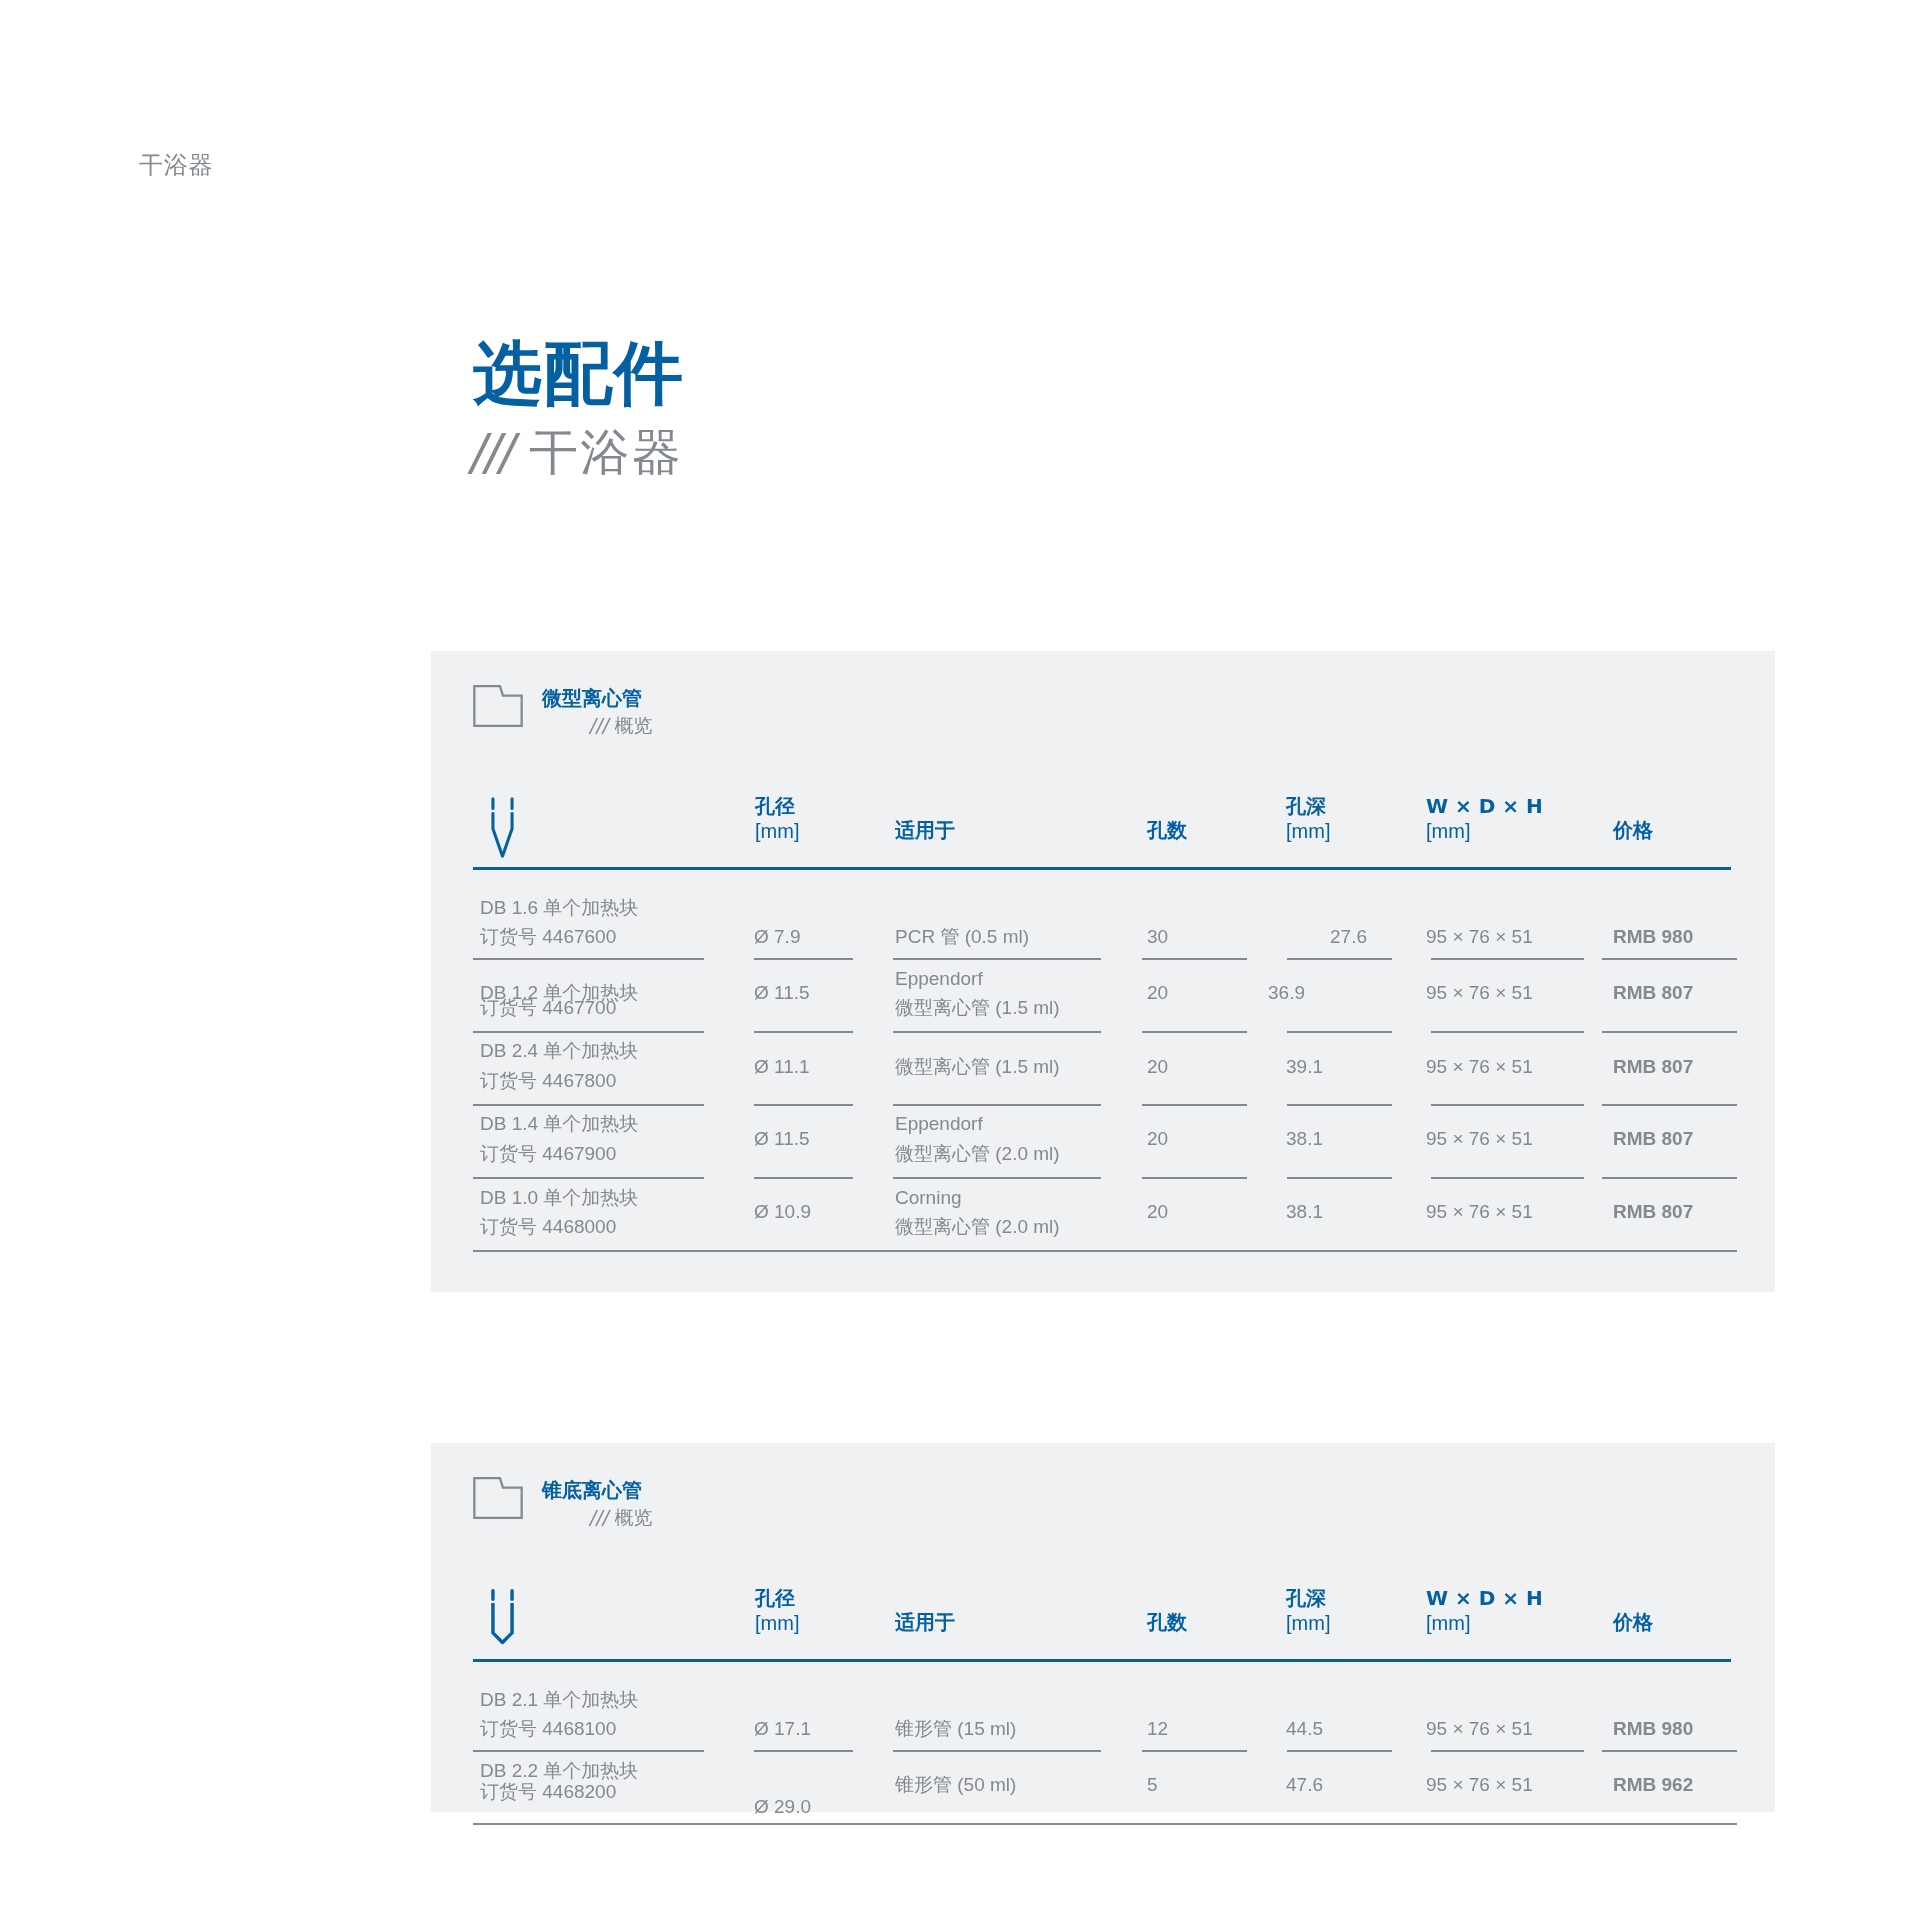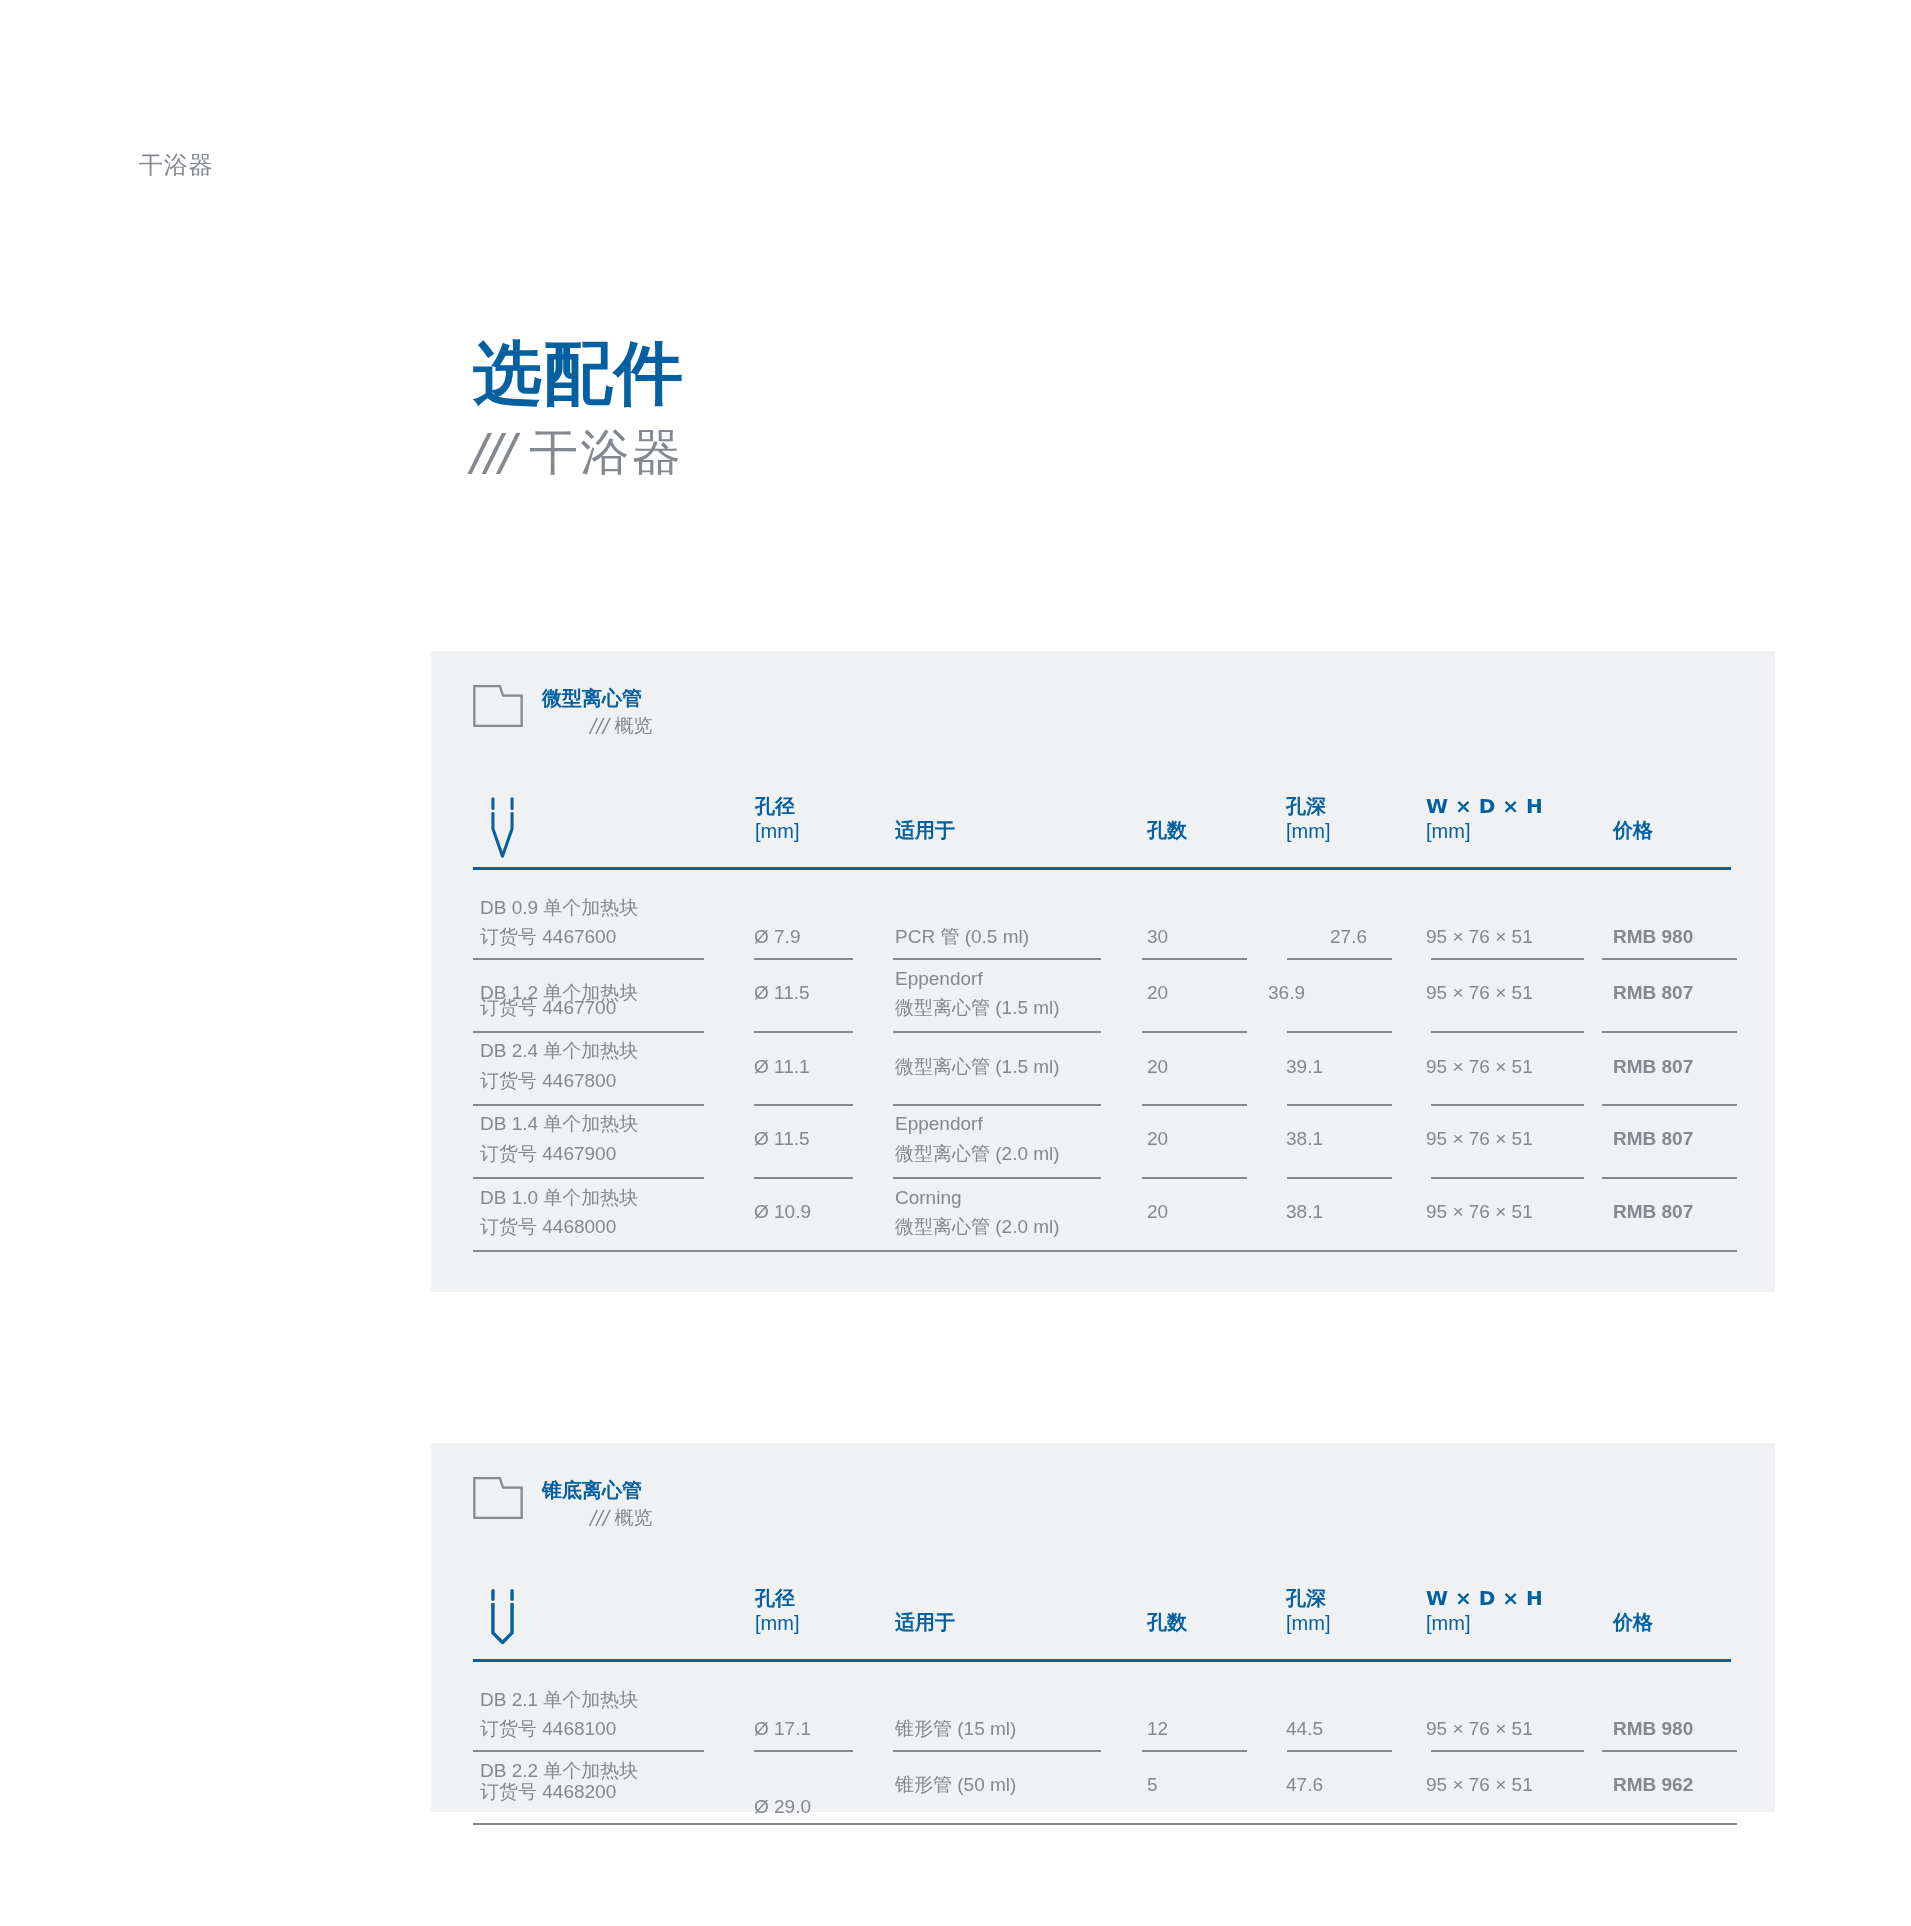--- a/index.html
+++ b/index.html
@@ -62,21 +62,21 @@
       <div class="unit">[mm]</div>
     </div>
   <div class="hdr" style="left:995px;top:143px;">
       <div>W × D × H</div>
       <div class="unit">[mm]</div>
     </div>
   <div class="hdr" style="left:1182px;top:167px;">价格</div>
   <div class="hdr-line" style="top:216px;"></div>
 
   <div>
-    <div class="cell" style="left:49px;top:242px;">DB 0.9 单个加热块</div>
+    <div class="cell" style="left:49px;top:242px;">DB 1.6 单个加热块</div>
     <div class="cell" style="left:49px;top:271px;">订货号 4467600</div>
     <div class="cell" style="left:323px;top:271px;">Ø 7.9</div>
     <div class="cell" style="left:464px;top:271px;">PCR 管 (0.5 ml)</div>
     <div class="cell" style="left:716px;top:271px;">30</div>
     <div class="cell" style="left:899px;top:271px;">27.6</div>
     <div class="cell" style="left:995px;top:271px;">95 × 76 × 51</div>
     <div class="cell price" style="left:1182px;top:271px;">RMB 980</div>
   </div>
   <div class="rule" style="left:42px;width:67px;top:307px;width:231px;"></div>
   <div class="rule" style="left:323px;width:99px;top:307px;"></div>

